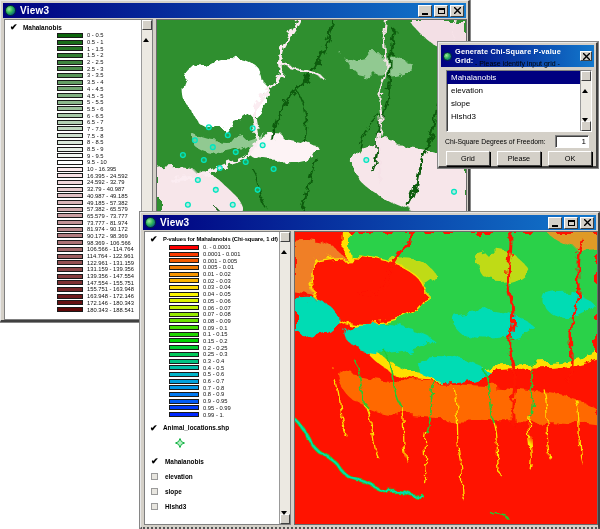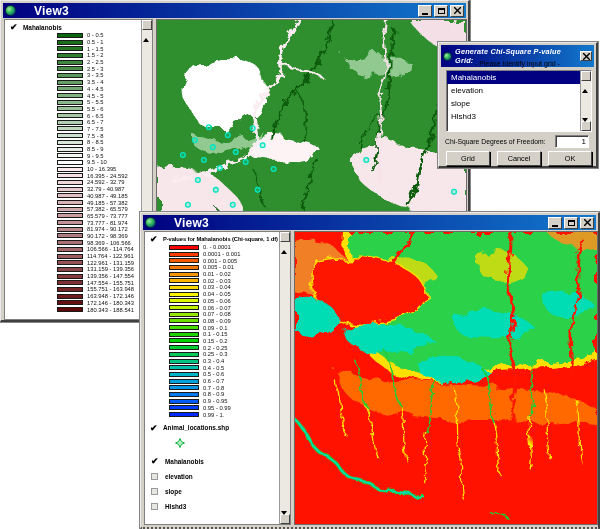--- a/index.html
+++ b/index.html
@@ -18,21 +18,21 @@
   .titlebar {
     position: absolute; left: 2px; right: 2px; top: 2px; height: 15px;
     background: linear-gradient(90deg, #000080, #1278cc);
     display: flex; align-items: center; padding: 0 2px;
   }
   .app-icon {
     width: 11px; height: 11px; border-radius: 50%;
     background: radial-gradient(circle at 35% 35%, #9fe89f, #2bb457 45%, #0d5f8a 80%);
     border: 1px solid #033; flex: none;
   }
-  .title { color: #fff; font-weight: bold; font-size: 12px; margin-left: 18px; flex: 1; letter-spacing: .2px; }
+  .title { color: #fff; font-weight: bold; font-size: 10px; margin-left: 4px; flex: 1; letter-spacing: .2px; }
   .winbtn {
     width: 14px; height: 12px; margin-left: 2px; background: #d4d0c8;
     border: 1px solid; border-color: #fff #404040 #404040 #fff;
     display: flex; align-items: center; justify-content: center; flex: none;
   }
   .g-min { width: 6px; height: 2px; background: #000; margin-top: 6px; }
   .g-max { width: 7px; height: 6px; border: 1px solid #000; border-top-width: 2px; }
   
   .toc {
     position: absolute; background: #fff; border: 1px solid #808080; overflow: hidden;
@@ -73,21 +73,21 @@
   .win-bot .toc { left: 3px; top: 18px; width: 147px; height: 294px; }
   .win-bot .map { left: 153px; top: 18px; width: 304px; height: 294px; background:#ff1300; }
   
   .dialog {
     position: absolute; left: 438px; top: 42px; width: 160px; height: 126px; z-index: 3;
     background: #d4d0c8;
     border-top: 1px solid #e9e9e9; border-left: 1px solid #e9e9e9;
     border-right: 2px solid #404040; border-bottom: 2px solid #404040;
     box-shadow: 0 0 0 1px #868686;
   }
-  .dialog .titlebar { height: 22px; font-style: italic; }
+  .dialog .titlebar { height: 22px; }
   .dialog .title { font-size: 7.3px; margin-left: 3px; }
   .dialog .app-icon { width: 9px; height: 9px; }
   .dialog .winbtn { width: 12px; height: 10px; }
   .dlg-subtitle { position: absolute; left: 0; right: 0; top: 17px; text-align: center; font-size: 7px; }
   .listbox {
     position: absolute; left: 7px; top: 27px; width: 146px; height: 62px; background: #fff;
     border: 1px solid; border-color: #808080 #fff #fff #808080; box-shadow: inset 1px 1px 0 #404040;
     overflow: hidden;
   }
   .listbox .item { height: 13px; line-height: 13px; font-size: 8px; padding-left: 4px; margin-right: 11px; white-space: nowrap; }
@@ -698,17 +698,17 @@
         <div class="item">Hlshd3</div>
 
       <div class="scrollbar">
         <span class="sbtn up"><span class="tri-up"></span></span>
         <span class="sbtn down"><span class="tri-down"></span></span>
       </div>
     </div>
     <div class="dof-label">Chi-Square Degrees of Freedom:</div>
     <input class="dof-input" value="1" style="">
     <div class="dlg-btn btn-help">Grid</div>
-    <div class="dlg-btn btn-cancel">Cancel</div>
+    <div class="dlg-btn btn-cancel">Please</div>
     <div class="dlg-btn btn-ok">OK</div>
   </div>
 
 </div>
 
 </body></html>

